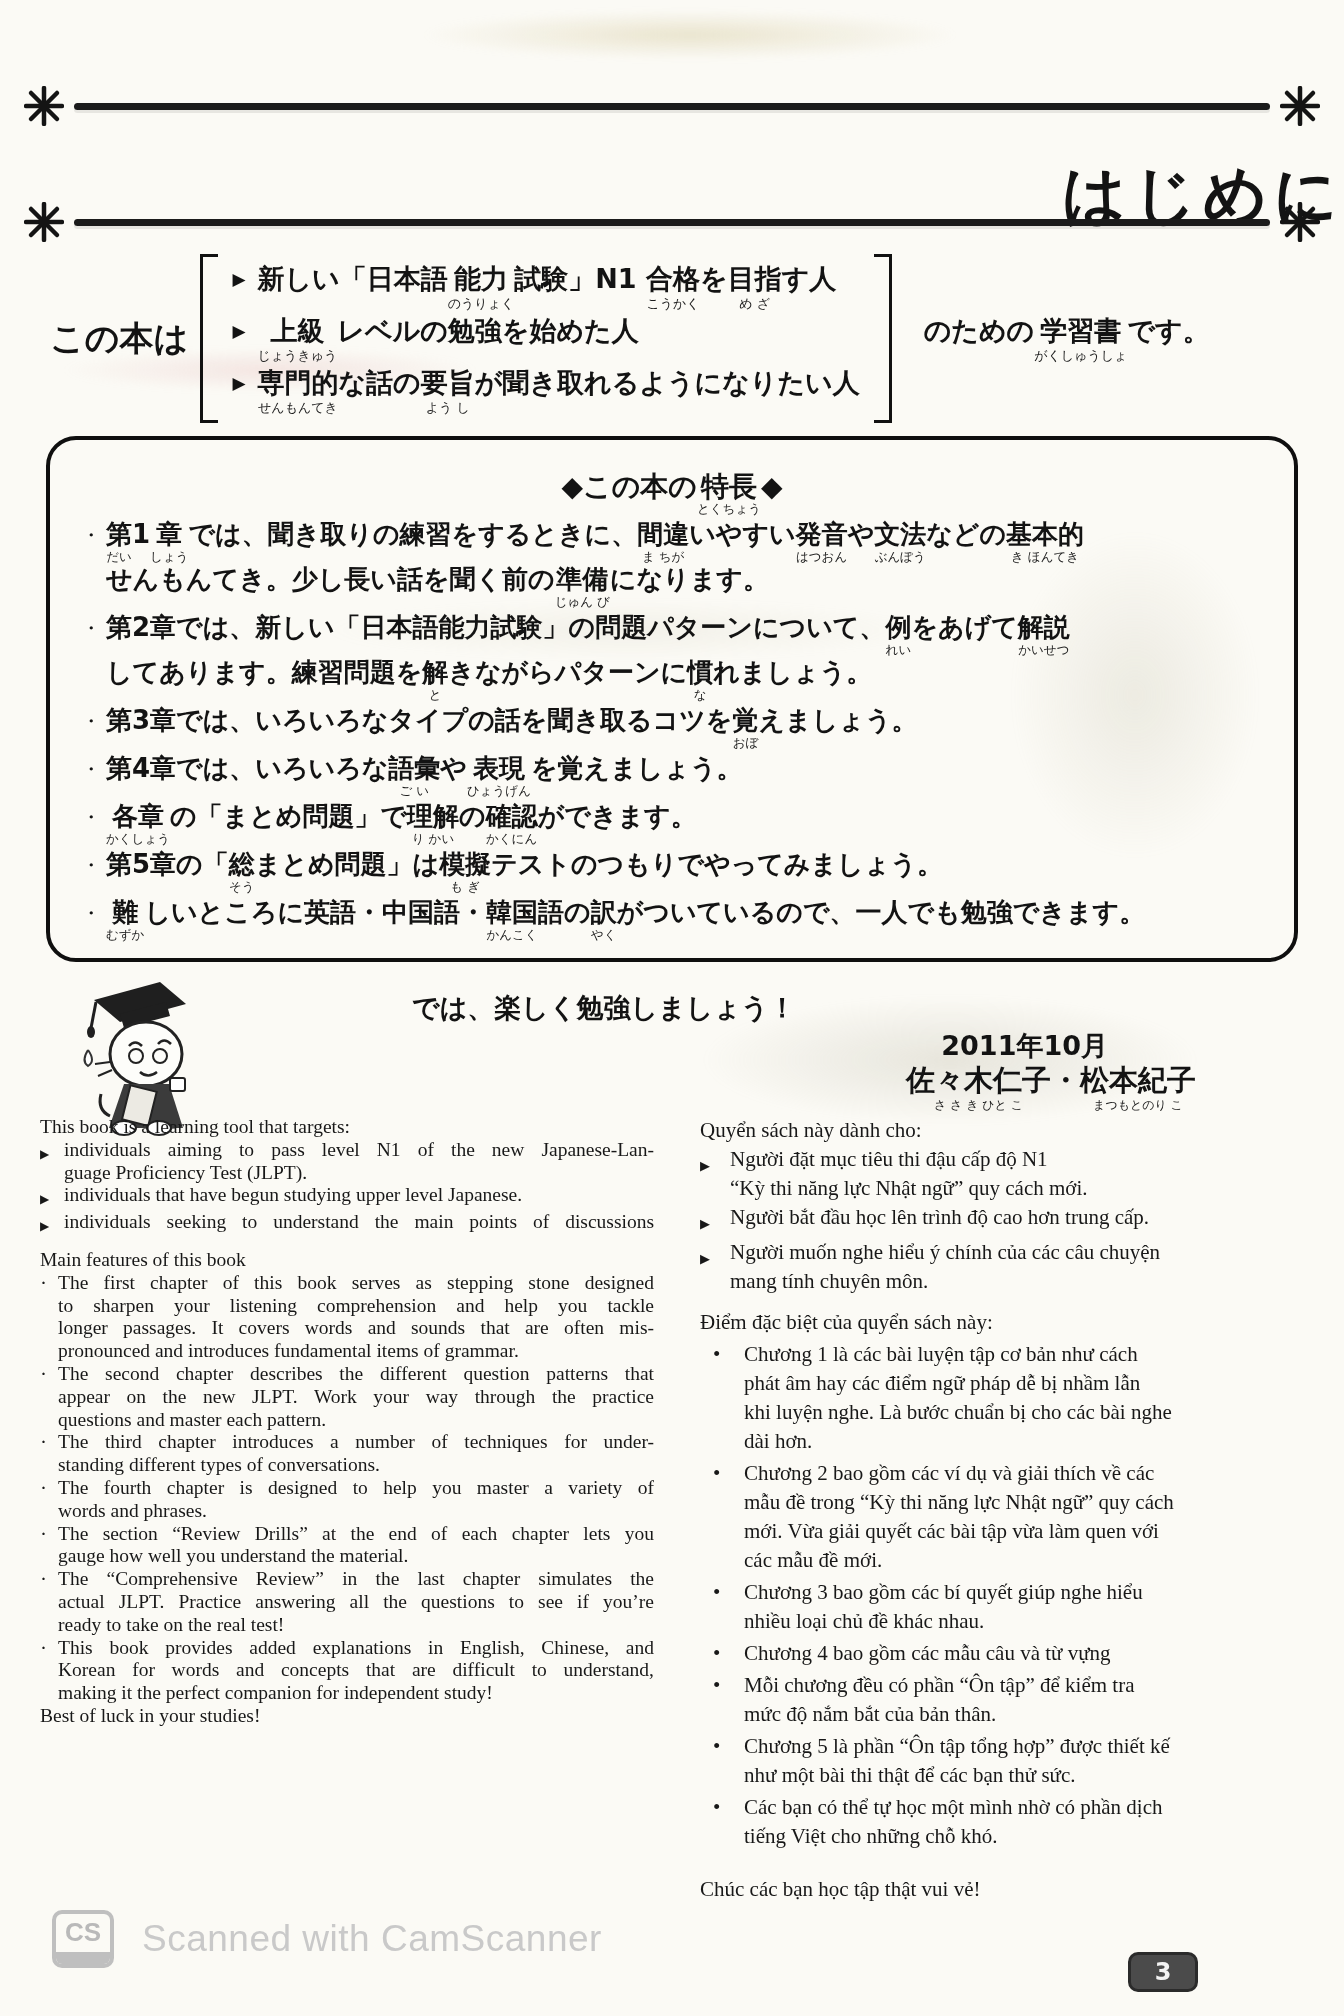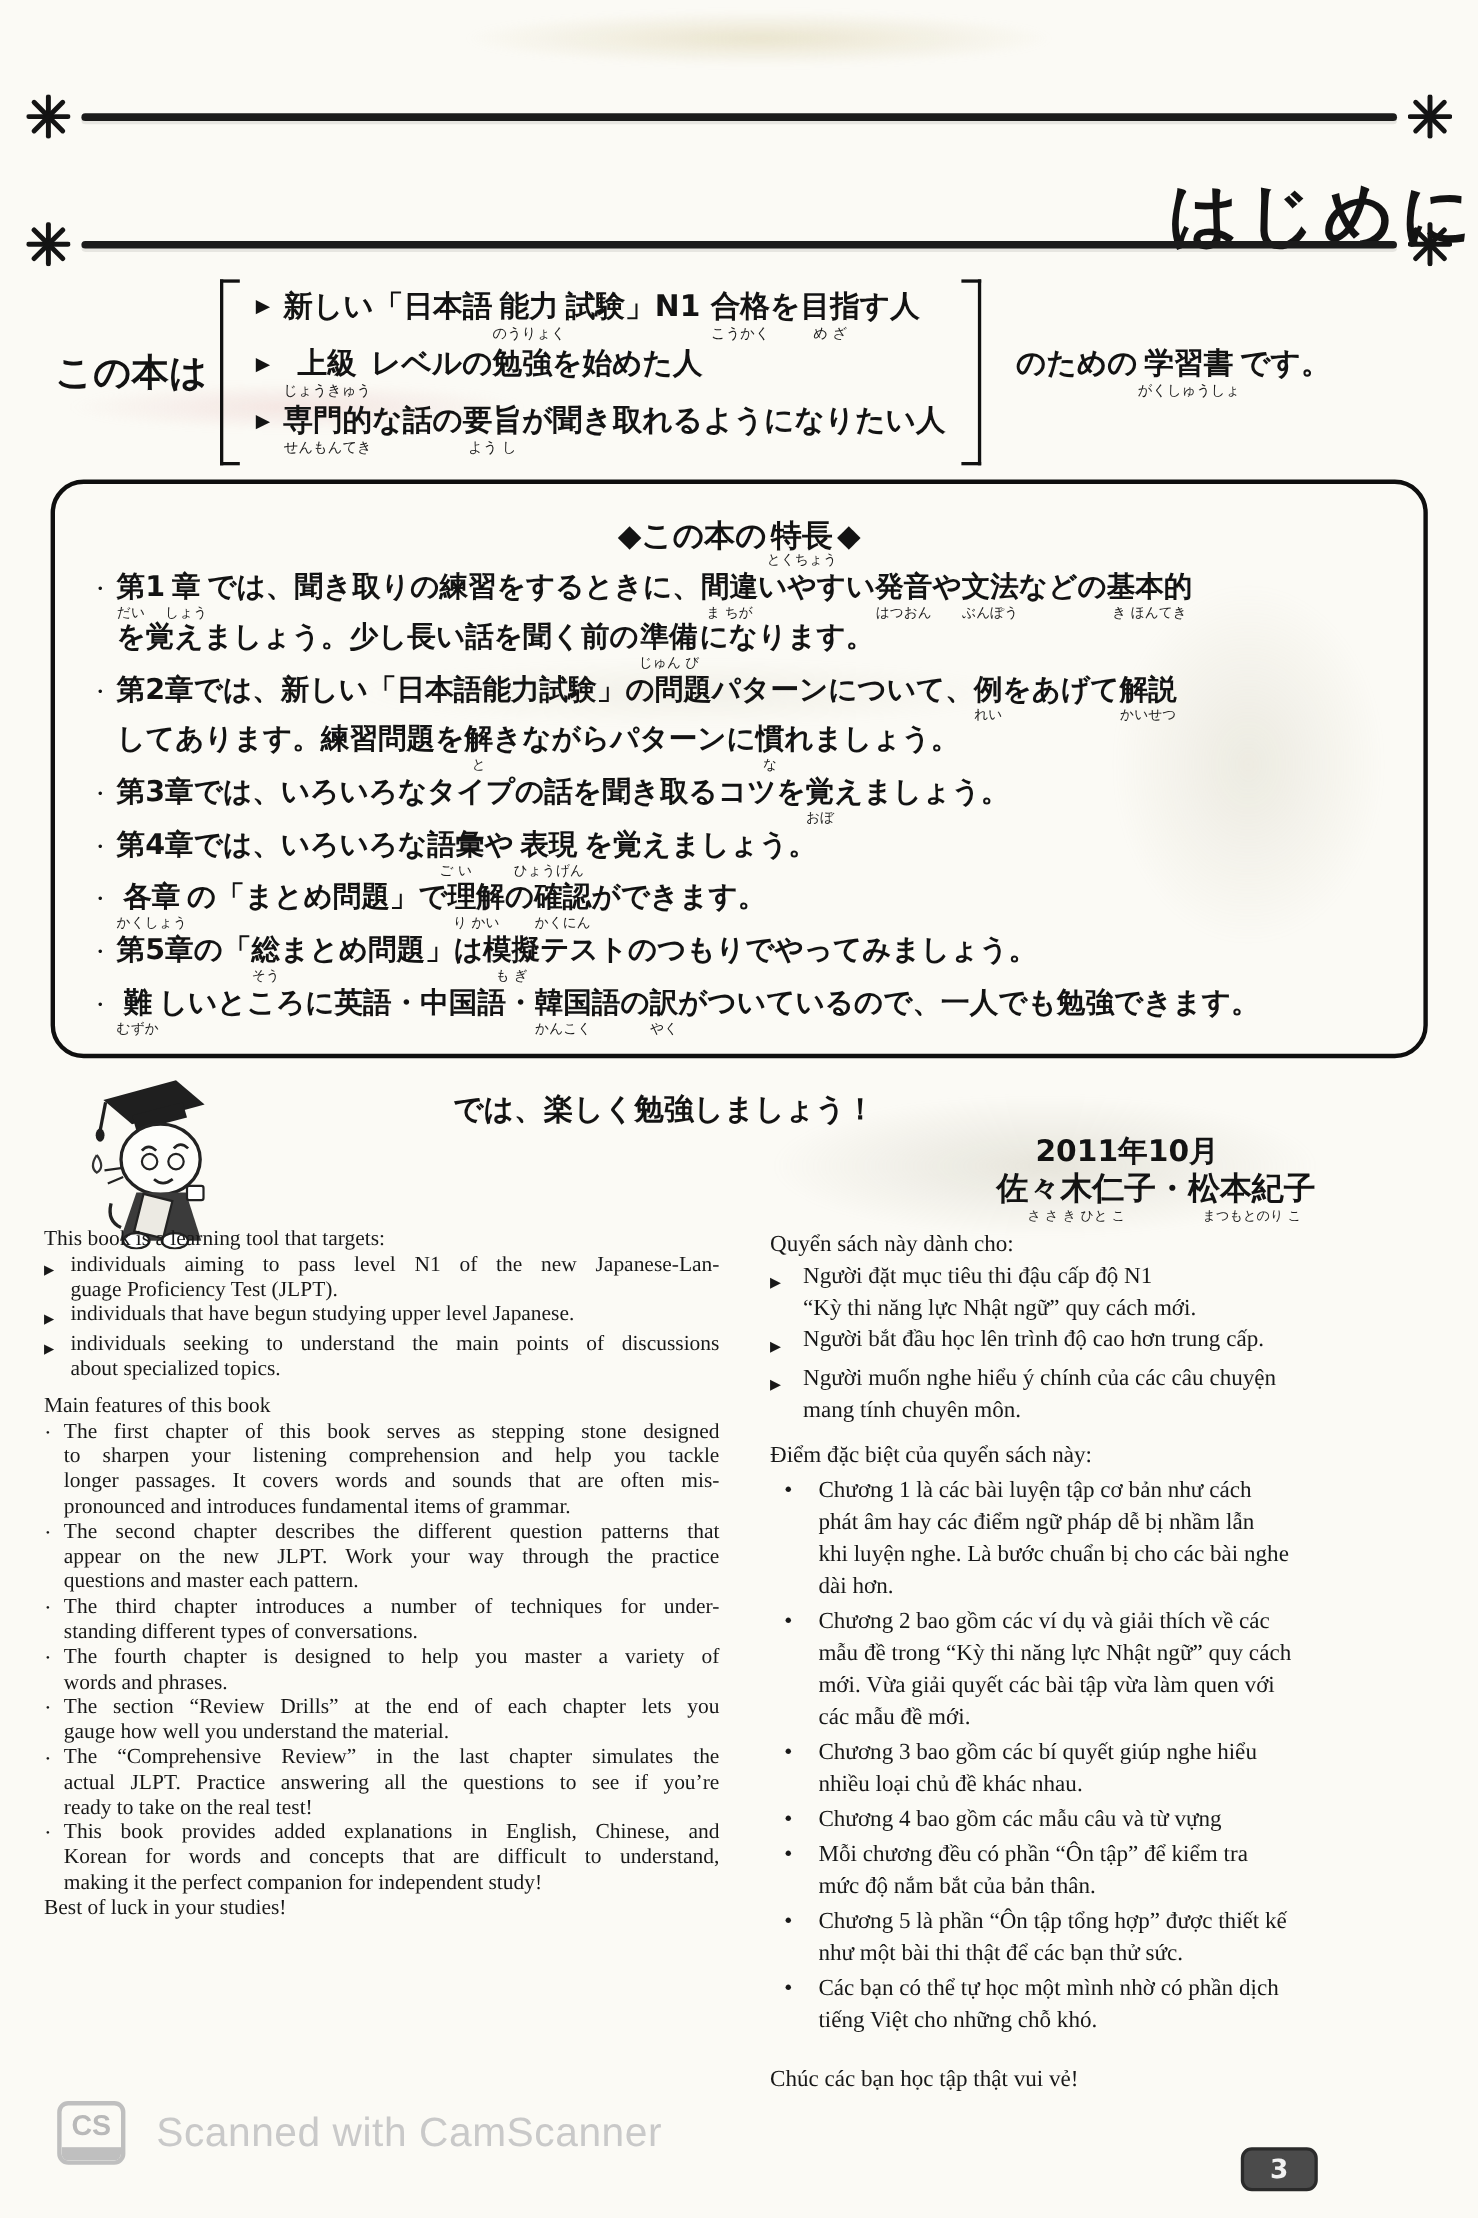--- a/index.html
+++ b/index.html
@@ -160,21 +160,21 @@
   <div class="intro-tail rl"><span class="seg"><span class="b">のための</span><span class="r"></span></span><span class="seg"><span class="b">学習書</span><span class="r">がくしゅうしょ</span></span><span class="seg"><span class="b">です。</span><span class="r"></span></span></div>
 </div>
 
 <div class="fbox">
   <div class="fbox-heading rl"><span class="seg"><span class="b">◆この本の</span><span class="r"></span></span><span class="seg"><span class="b">特長</span><span class="r">とくちょう</span></span><span class="seg"><span class="b">◆</span><span class="r"></span></span></div>
   <div id="jp-bullets">
       <div class="jp-bullet">
         <span class="jp-marker">・</span>
         <div class="jp-lines">
           <div class="rl"><span class="seg"><span class="b">第</span><span class="r">だい</span></span><span class="seg"><span class="b">1</span><span class="r"></span></span><span class="seg"><span class="b">章</span><span class="r">しょう</span></span><span class="seg"><span class="b">では、聞き取りの練習をするときに、</span><span class="r"></span></span><span class="seg"><span class="b">間違</span><span class="r">ま ちが</span></span><span class="seg"><span class="b">いやすい</span><span class="r"></span></span><span class="seg"><span class="b">発音</span><span class="r">はつおん</span></span><span class="seg"><span class="b">や</span><span class="r"></span></span><span class="seg"><span class="b">文法</span><span class="r">ぶんぽう</span></span><span class="seg"><span class="b">などの</span><span class="r"></span></span><span class="seg"><span class="b">基本的</span><span class="r">き ほんてき</span></span></div>
-          <div class="rl"><span class="seg"><span class="b">を覚えましょう。少し長い話を聞く前の</span><span class="r"></span></span><span class="seg"><span class="b">準備</span><span class="r">じゅん び</span></span><span class="seg"><span class="b">になります。</span><span class="r"></span></span></div>
+          <div class="rl"><span class="seg"><span class="b">せんもんてき。少し長い話を聞く前の</span><span class="r"></span></span><span class="seg"><span class="b">準備</span><span class="r">じゅん び</span></span><span class="seg"><span class="b">になります。</span><span class="r"></span></span></div>
         </div>
       </div>
       <div class="jp-bullet">
         <span class="jp-marker">・</span>
         <div class="jp-lines">
           <div class="rl"><span class="seg"><span class="b">第2章では、新しい「日本語能力試験」の問題パターンについて、</span><span class="r"></span></span><span class="seg"><span class="b">例</span><span class="r">れい</span></span><span class="seg"><span class="b">をあげて</span><span class="r"></span></span><span class="seg"><span class="b">解説</span><span class="r">かいせつ</span></span></div>
           <div class="rl"><span class="seg"><span class="b">してあります。練習問題を</span><span class="r"></span></span><span class="seg"><span class="b">解</span><span class="r">と</span></span><span class="seg"><span class="b">きながらパターンに</span><span class="r"></span></span><span class="seg"><span class="b">慣</span><span class="r">な</span></span><span class="seg"><span class="b">れましょう。</span><span class="r"></span></span></div>
         </div>
       </div>
       <div class="jp-bullet">
@@ -249,21 +249,20 @@
       <div class="lat-item">
         <span class="lat-marker">▶</span>
         <div class="lat-lines">
           <div class="line">individuals that have begun studying upper level Japanese.</div>
         </div>
       </div>
       <div class="lat-item">
         <span class="lat-marker">▶</span>
         <div class="lat-lines">
           <div class="line j">individuals seeking to understand the main points of discussions</div>
-          <div class="line">about specialized topics.</div>
         </div>
       </div>
     </div>
   <p class="heading">Main features of this book</p>
   <div id="en-features">
       <div class="lat-item">
         <span class="lat-marker">·</span>
         <div class="lat-lines">
           <div class="line j">The first chapter of this book serves as stepping stone designed</div>
           <div class="line j">to sharpen your listening comprehension and help you tackle</div>

